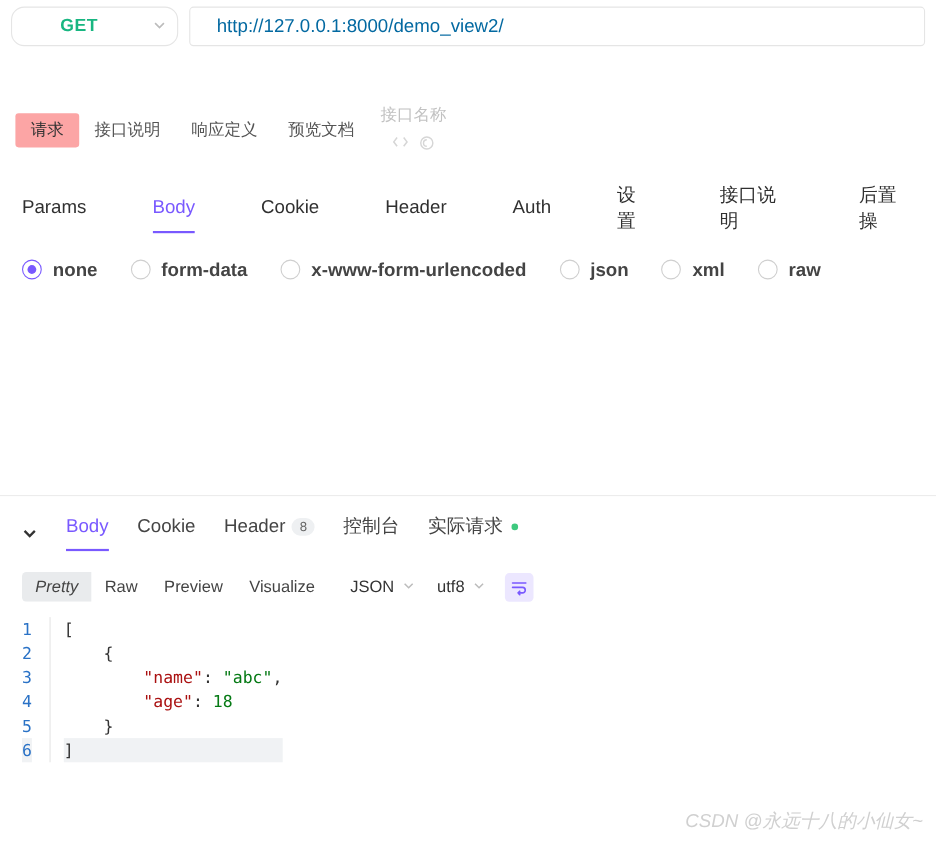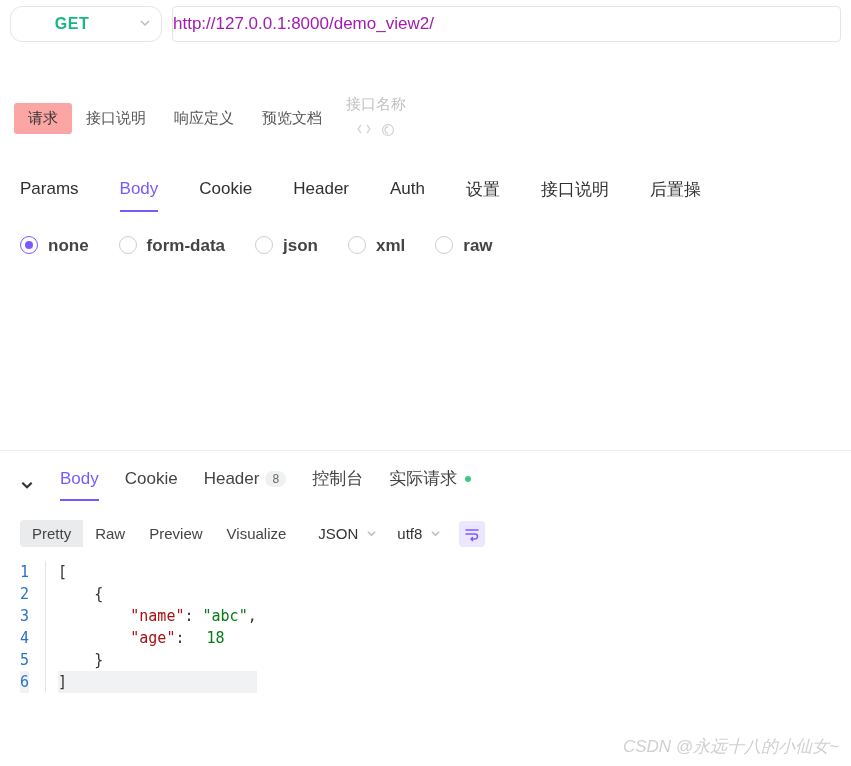--- a/index.html
+++ b/index.html
@@ -42,23 +42,23 @@
       flex: 1;
       text-align: center;
       letter-spacing: 0.5px;
     }
     .method-chevron { color: #bcbcbc; flex-shrink: 0; }
     .url-input {
       flex: 1;
       height: 36px;
       border: 1px solid #e5e5e5;
       border-radius: 4px;
-      padding: 0 0;
+      padding: 0 24px;
       font-size: 17px;
-      color: #a21caf;
+      color: #0369a1;
       background: #fff;
     }
 
     
     .top-tabs {
       display: flex;
       align-items: center;
       gap: 0;
       height: 40px;
       margin-top: 50px;
@@ -83,21 +83,21 @@
       align-items: center;
       gap: 8px;
       flex-direction: column;
     }
     .api-icons { color: #d6d6d6; display: flex; gap: 8px; }
 
     
     .section-tabs {
       display: flex;
       align-items: center;
-      gap: 41px;
+      gap: 60px;
       height: 44px;
       margin-top: 30px;
       padding: 0 20px;
       font-size: 17px;
     }
     .section-tab {
       color: #303030;
       cursor: pointer;
       height: 100%;
       display: flex;
@@ -193,21 +193,21 @@
     .seg-group {
       display: flex;
       border-radius: 4px;
       overflow: hidden;
     }
     .seg-btn {
       padding: 5px 12px;
       color: #444;
       cursor: pointer;
     }
-    .seg-btn.active { background: #e9ebed; }
+    .seg-btn.active { background: #e9ebed; font-style: italic; }
     .dropdown {
       display: flex; align-items: center; gap: 8px;
       margin-left: 20px;
       color: #333;
       cursor: pointer;
     }
     .dropdown .chev { color: #bcbcbc; }
     .wrap-btn {
       margin-left: 18px;
       background: #ece7ff;
@@ -231,21 +231,21 @@
       user-select: none;
       border-right: 1px solid #e5e5e5;
     }
     .gutter div { height: 22px; line-height: 22px; }
     .code-lines { padding-left: 12px; color: #333; }
     .code-lines div { height: 22px; line-height: 22px; white-space: pre; }
     .j-bracket { color: #333; }
     .j-key { color: #aa1111; }
     .j-colon { color: #333; }
     .j-string { color: #067a15; }
-    .j-number { color: #067a15; margin-left: 13px; }
+    .j-number { color: #067a15; }
     .j-punct { color: #333; }
     .line-active { background: #f0f2f4; }
     .line-active-gutter { background: #f0f2f4; }
 
     .watermark {
       position: absolute;
       bottom: 8px;
       right: 12px;
       color: #d0d0d0;
       font-size: 17px;
@@ -304,20 +304,24 @@
         <span class="radio-dot"></span>
       </span>
       <span>none</span>
     </div>
     <div class="radio-item">
       <span class="radio-circle"></span>
       <span>form-data</span>
     </div>
     <div class="radio-item">
       <span class="radio-circle"></span>
+      <span>x-www-form-urlencoded</span>
+    </div>
+    <div class="radio-item">
+      <span class="radio-circle"></span>
       <span>json</span>
     </div>
     <div class="radio-item">
       <span class="radio-circle"></span>
       <span>xml</span>
     </div>
     <div class="radio-item">
       <span class="radio-circle"></span>
       <span>raw</span>
     </div>

